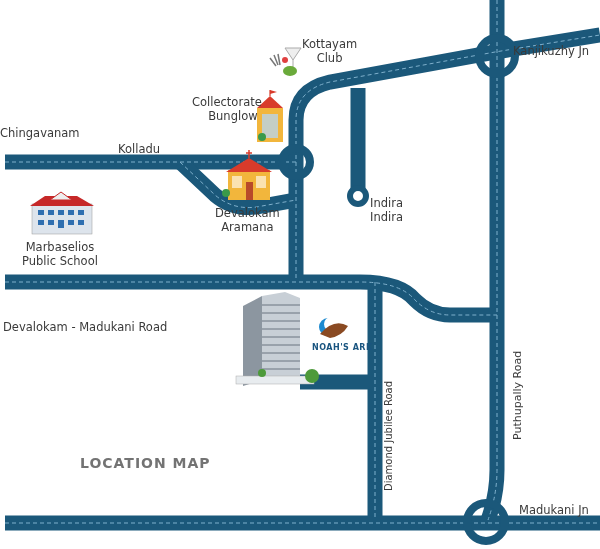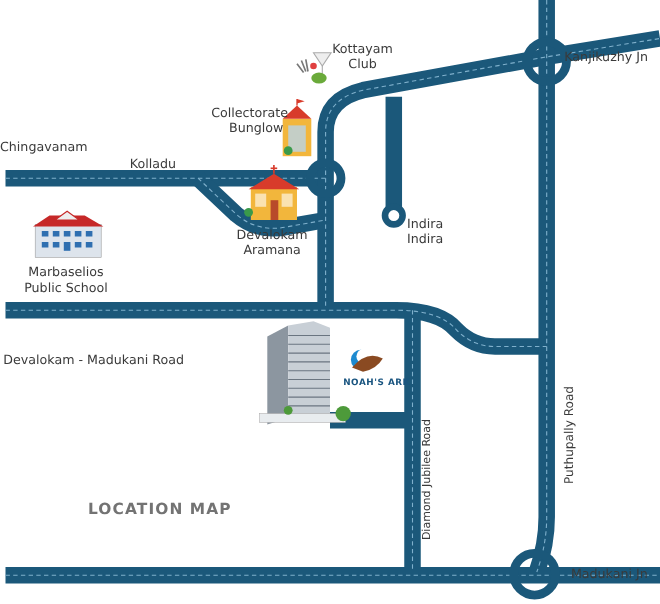--- a/index.html
+++ b/index.html
@@ -143,15 +143,15 @@
   <div>Aramana</div>
 </div>
 <div class="lbl c" style="left:22px; top:240px;">
   <div>Marbaselios</div>
   <div>Public School</div>
 </div>
 <div class="lbl" style="left:3px; top:291px;margin-top:29px;">Devalokam - Madukani Road</div>
 <div class="lbl" style="left:513px; top:21px;margin-top:23px;">Kanjikuzhy Jn</div>
 <div class="vlbl" style="left:511px; top:440px; font-size:11px;">Puthupally Road</div>
 <div class="vlbl" style="left:383px; top:491px;">Diamond Jubilee Road</div>
-<div class="lbl" style="left:519px; top:514px;">Madukani Jn</div>
+<div class="lbl" style="left:519px; top:503px;">Madukani Jn</div>
 <div class="brand">NOAH'S ARK</div>
 <div class="title">LOCATION MAP</div>
 
 </body></html>

